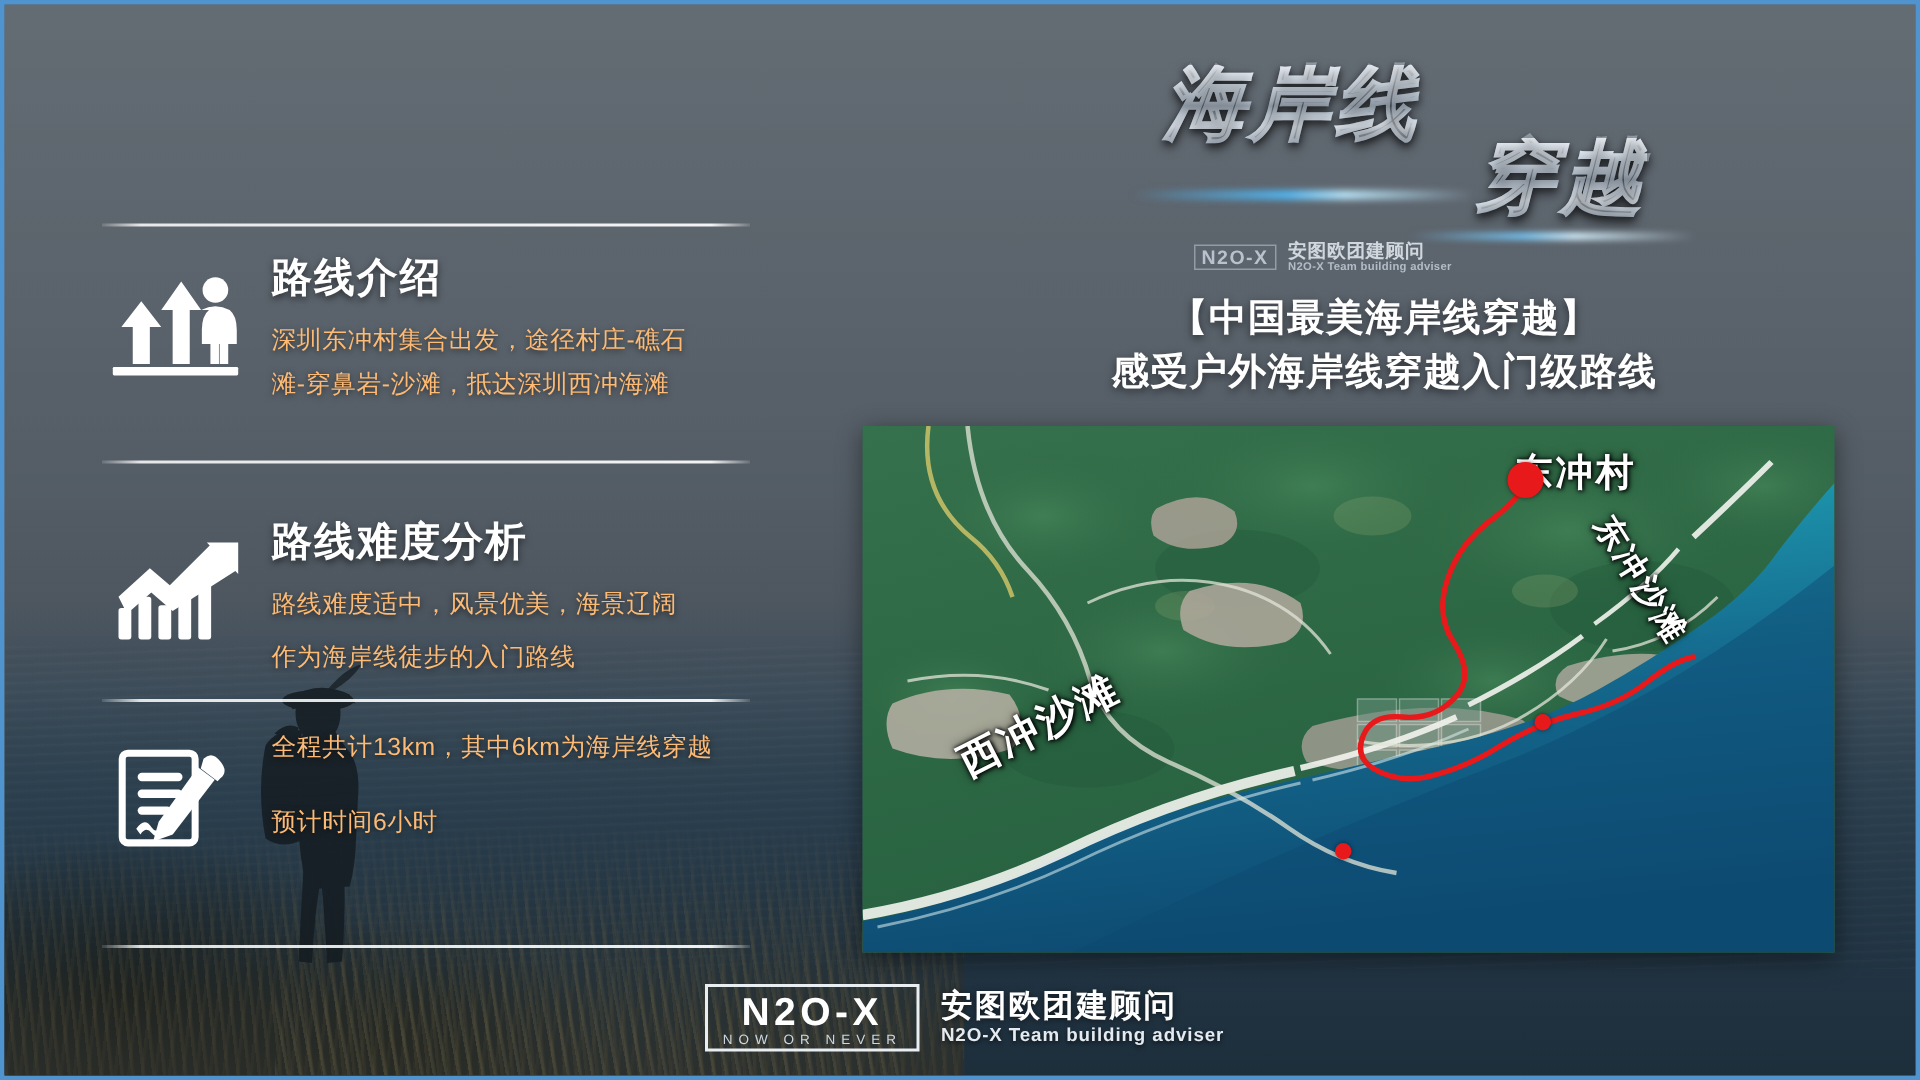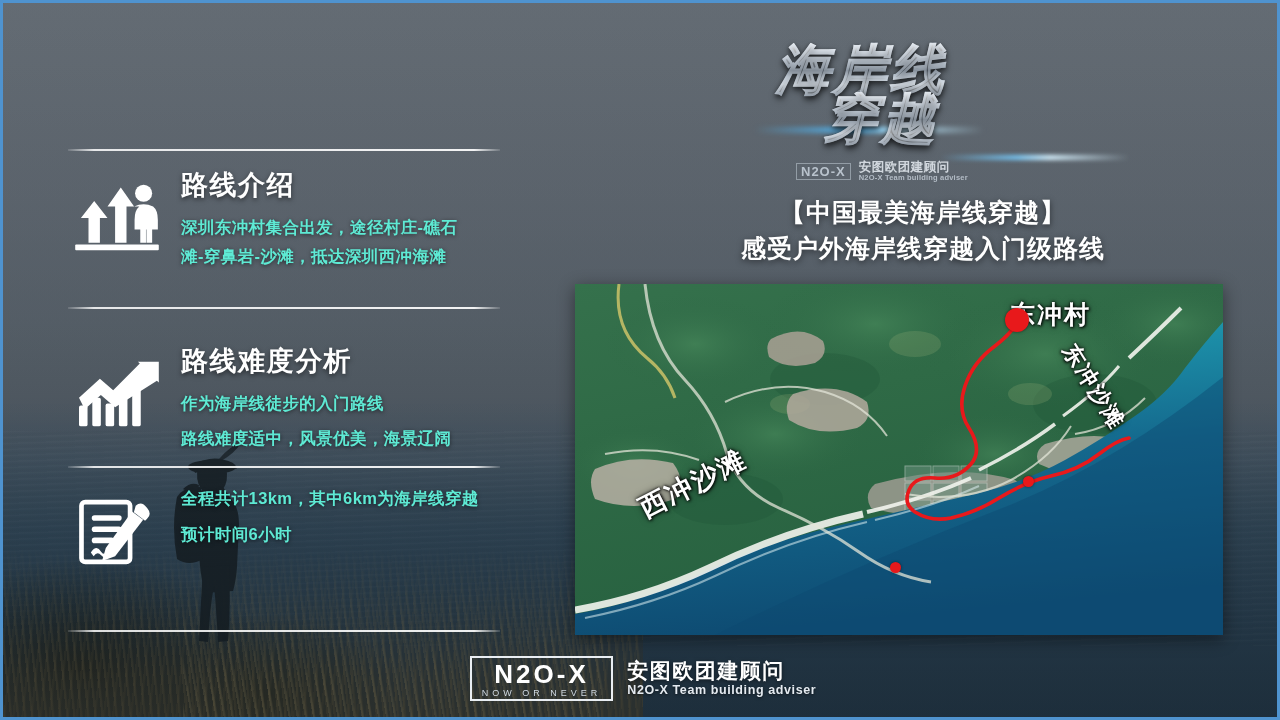--- a/index.html
+++ b/index.html
@@ -123,26 +123,26 @@
   }
   .f-body{ margin-left:118px; }
 
   .f-title{
     font-size:27px; font-weight:bold; color:#ffffff;
     letter-spacing:1.5px; line-height:1.1;
     text-shadow:0 2px 5px rgba(0,0,0,.55);
     margin-bottom:13px;
   }
   .f-desc{
-    font-size:16.5px; font-weight:bold; color:#5eead4;
+    font-size:16.5px; font-weight:normal; color:#fdba74;
     line-height:1.62; letter-spacing:.4px;
     text-shadow:0 1px 4px rgba(0,0,0,.6);
   }
   .f-desc div + div{ margin-top:3px; }
-  .f3 .f-desc div + div{ margin-top:9px; }
+  .f3 .f-desc div + div{ margin-top:23px; }
   .f2 .f-desc div + div{ margin-top:9px; }
 
   
   .right-col{ position:absolute; left:560px; top:0; width:720px; height:720px; }
 
   
   .logo-block{
     position:absolute; left:195px; top:14px; width:340px; height:140px;margin-top:26px;
   }
   .logo-zh{
@@ -150,21 +150,21 @@
     font-size:54px; font-weight:bold; font-style:italic;
     letter-spacing:3px; line-height:.98;
     background:linear-gradient(180deg,#ffffff 0%,#e9eef3 20%,#9aa6b2 46%,#6d7a87 52%,#ced8e2 64%,#f4f8fb 78%,#8c98a5 100%);
     -webkit-background-clip:text; background-clip:text;
     color:transparent;
     -webkit-text-stroke:1px rgba(210,222,235,.45);
     text-shadow:0 3px 7px rgba(0,0,0,.55);
     filter:drop-shadow(0 2px 2px rgba(0,0,0,.45));
   }
   .logo-l1{ text-align:left; padding-left:18px; }
-  .logo-l2{ text-align:left; padding-left:66px; margin-top:-4px; }
+  .logo-l2{ text-align:right; padding-left:66px; margin-top:-4px; }
   .logo-streak{
     position:absolute; left:-4px; top:84px; width:230px; height:6px;
     background:linear-gradient(90deg, rgba(0,150,255,0) 0%, rgba(80,190,255,.95) 45%, rgba(190,235,255,1) 62%, rgba(0,150,255,0) 100%);
     filter:blur(2.5px);
   }
   .logo-streak2{
     position:absolute; right:-32px; top:112px; width:190px; height:5px;
     background:linear-gradient(90deg, rgba(0,150,255,0) 0%, rgba(120,205,255,.9) 40%, rgba(215,242,255,1) 58%, rgba(0,150,255,0) 100%);
     filter:blur(2.2px);
   }
@@ -318,22 +318,22 @@
             <rect x="34" y="50" width="9" height="24" rx="2"></rect>
             <rect x="48" y="36" width="9" height="38" rx="2"></rect>
             <rect x="62" y="28" width="9" height="46" rx="2"></rect>
             <path d="M6 44 L28 24 L42 36 L70 8 l-2 -2 h22 v22 l-2 -2 L44 54 L29 41 L12 56 Z"></path>
           </g>
         </svg>
       </div>
       <div class="f-body">
         <div class="f-title">路线难度分析</div>
         <div class="f-desc">
+          <div>路线难度适中，风景优美，海景辽阔</div>
           <div>作为海岸线徒步的入门路线</div>
-          <div>路线难度适中，风景优美，海景辽阔</div>
         </div>
       </div>
     </div>
 
     <div class="feature f3">
       <div class="f-icon">
         <svg viewBox="0 0 92 80" width="86" height="76">
           <g fill="none" stroke="#ffffff" stroke-width="5">
             <rect x="8" y="8" width="52" height="64" rx="4"></rect>
           </g>

